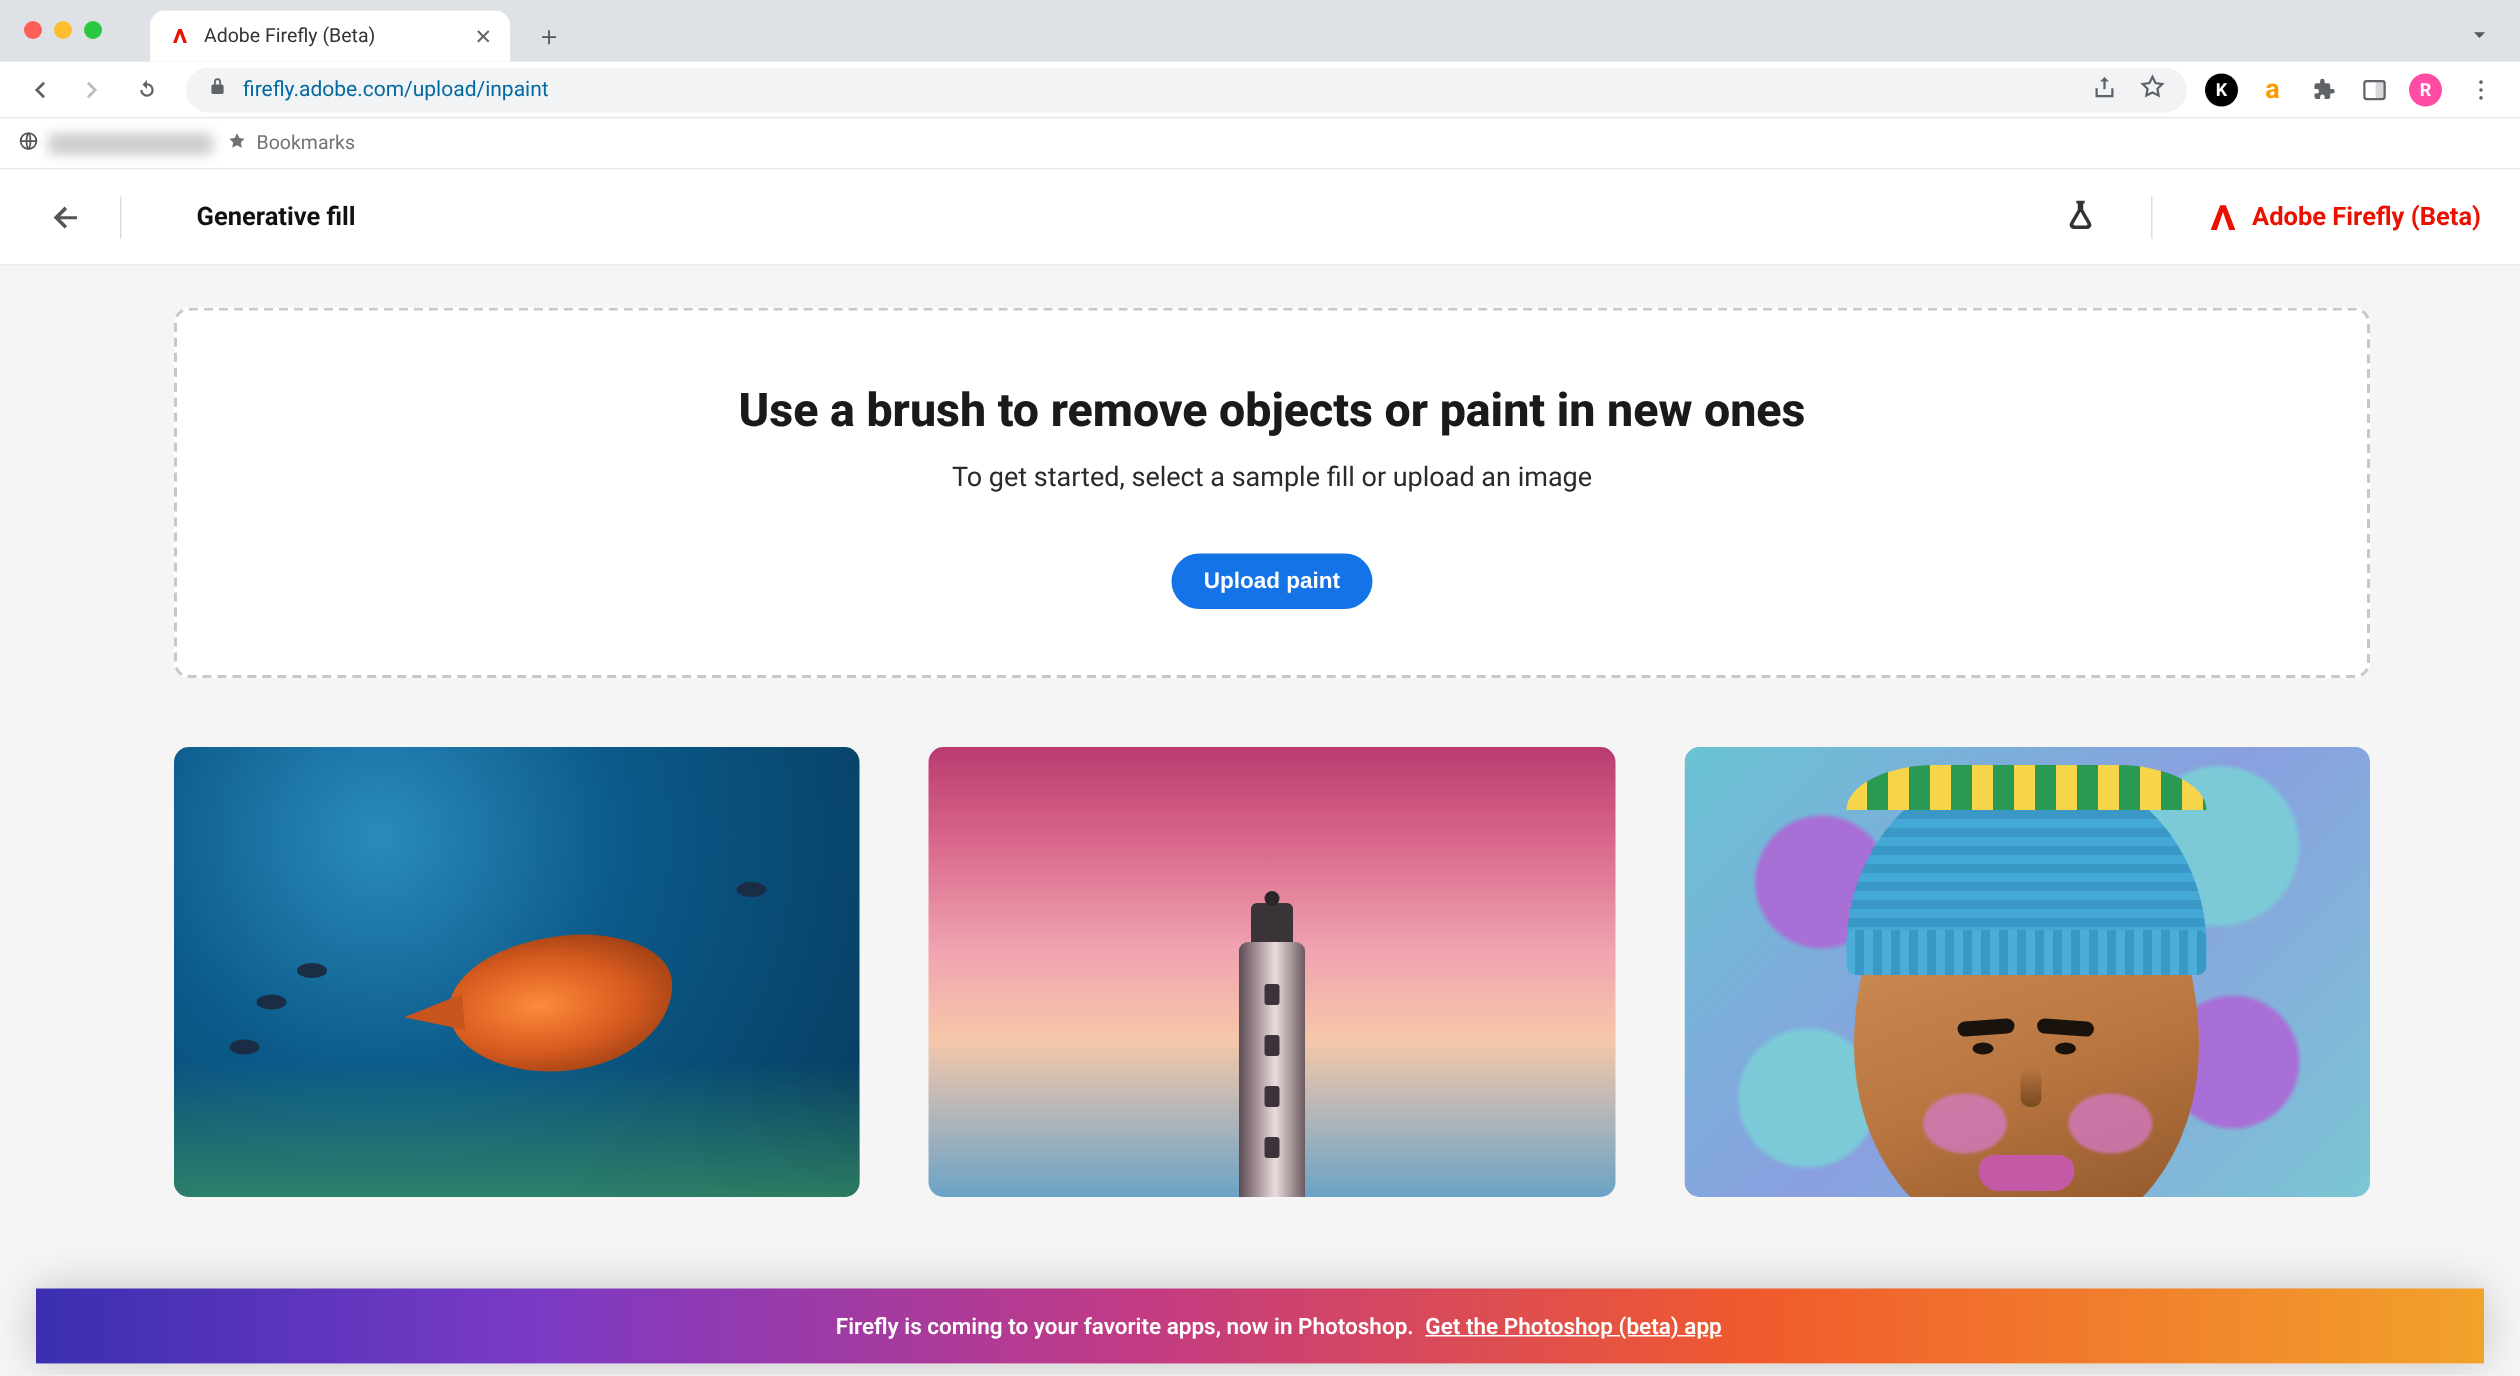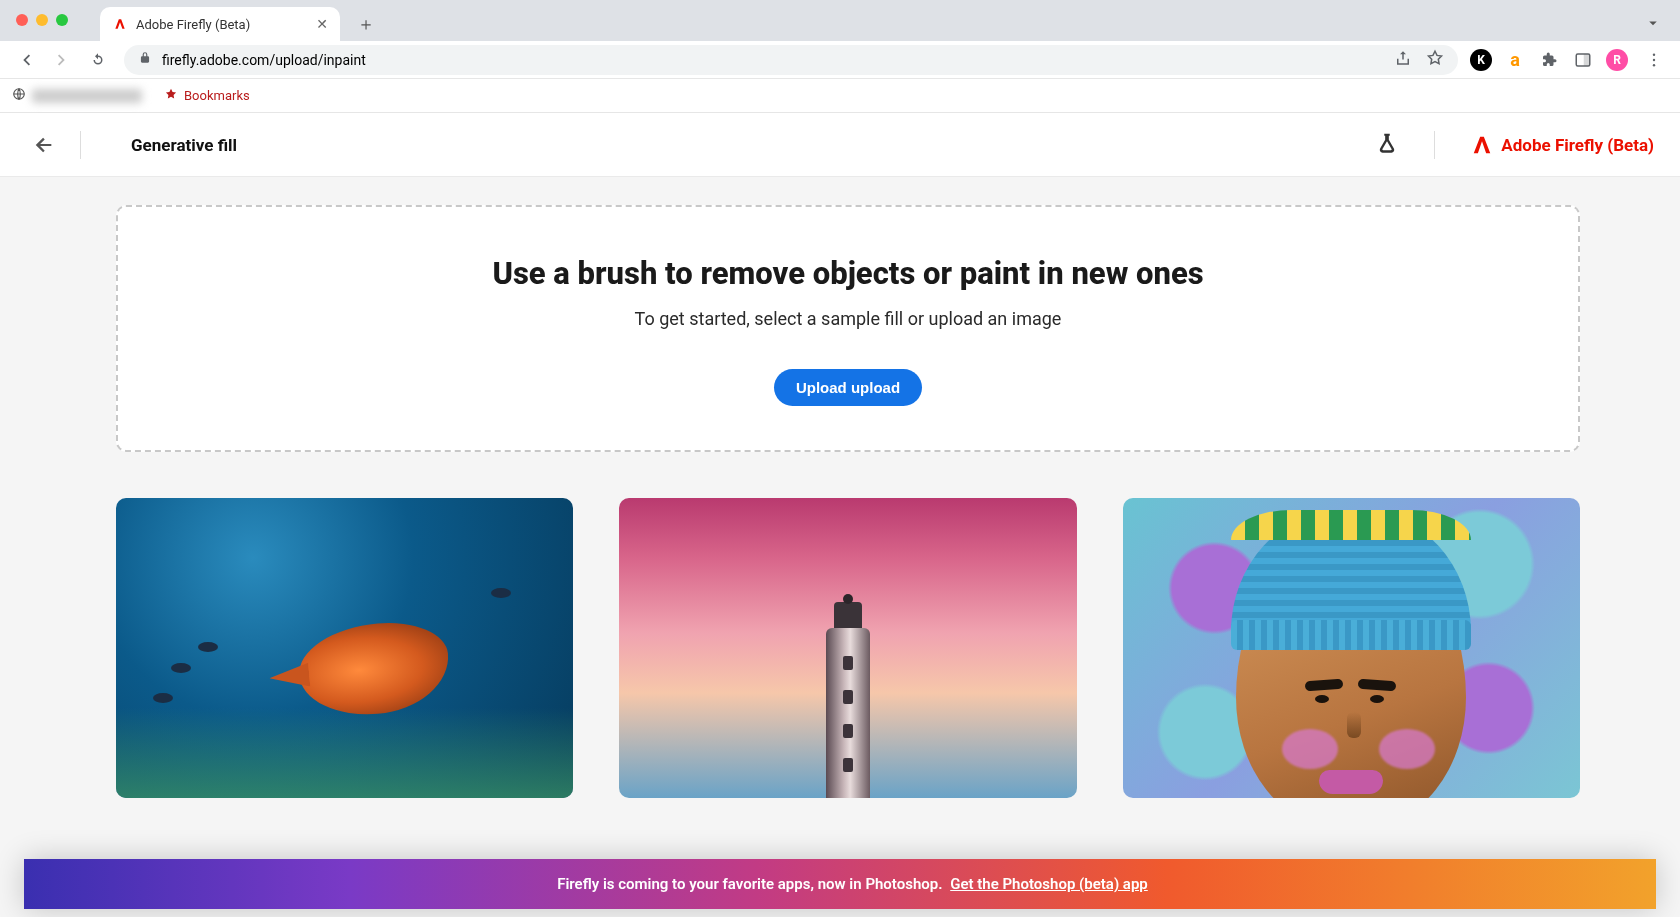--- a/index.html
+++ b/index.html
@@ -102,21 +102,21 @@
 .address-bar {
   flex: 1;
   background: #f1f3f4;
   border-radius: 20px;
   height: 30px;
   display: flex;
   align-items: center;
   padding: 0 14px;
   gap: 10px;
   font-size: 14px;
-  color: #000000;
+  color: #0369a1;
   margin: 0 4px;
 }
 .lock-icon { color: #5f6368; }
 .url-actions {
   margin-left: auto;
   display: flex;
   gap: 14px;
   align-items: center;
   color: #5f6368;
 }
@@ -141,23 +141,23 @@
 .ext-panel { color: #5f6368; }
 .avatar-r { background: #ff4da6; color: #fff; }
 
 
 .bookmarks-bar {
   background: #fff;
   height: 34px;
   display: flex;
   align-items: center;
   padding: 0 12px;
-  gap: 22px;
+  gap: 9px;
   font-size: 13px;
-  color: #b91c1c;
+  color: #737373;
   border-bottom: 1px solid #e6e6e6;
 }
 .bm-item { display: flex; align-items: center; gap: 6px; }
 .globe { color: #555; }
 .blurred {
   filter: blur(4px);
   color: #888;
   width: 110px;
   height: 14px;
   background: #ccc;
@@ -498,21 +498,21 @@
         </svg>
       <span>Adobe Firefly (Beta)</span>
     </div>
   </div>
 </div>
 
 <div class="main">
   <div class="dropzone">
     <h1 class="dz-heading">Use a brush to remove objects or paint in new ones</h1>
     <p class="dz-sub">To get started, select a sample fill or upload an image</p>
-    <button class="upload-btn">Upload upload</button>
+    <button class="upload-btn">Upload paint</button>
   </div>
 
   <div class="samples">
     <div class="sample sample1">
       <div class="coral1"></div>
       <div class="smallfish" style="left:12%; top:55%"></div>
       <div class="smallfish" style="left:8%; top:65%"></div>
       <div class="smallfish" style="left:18%; top:48%"></div>
       <div class="smallfish" style="left:82%; top:30%"></div>
       <div class="fish"></div>

